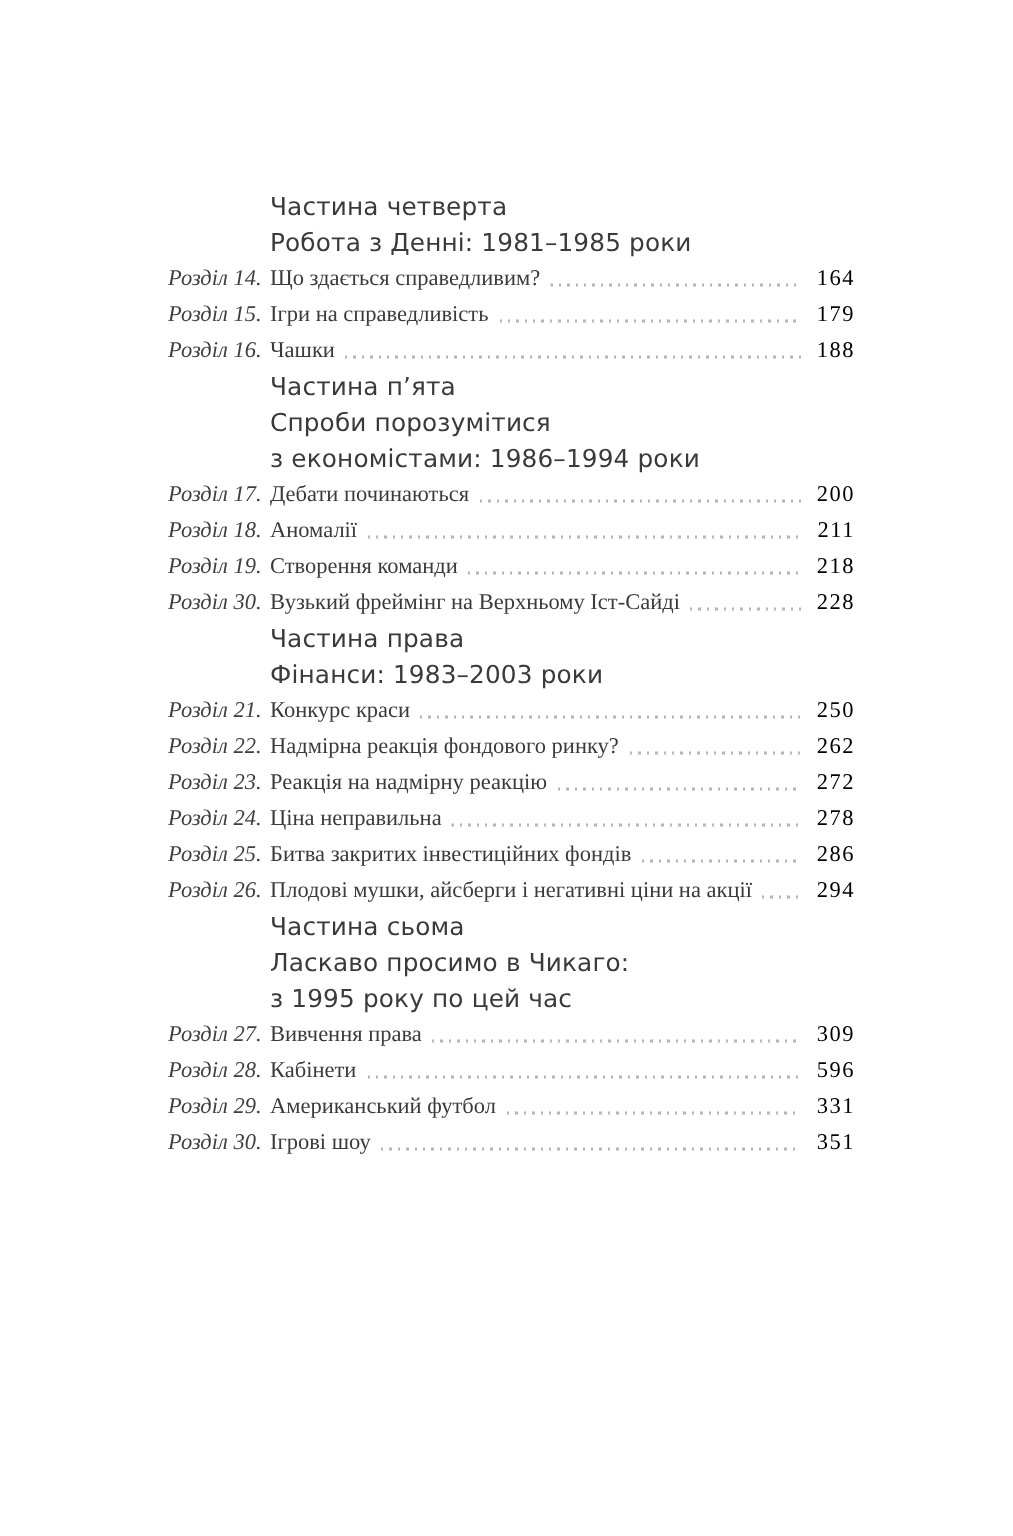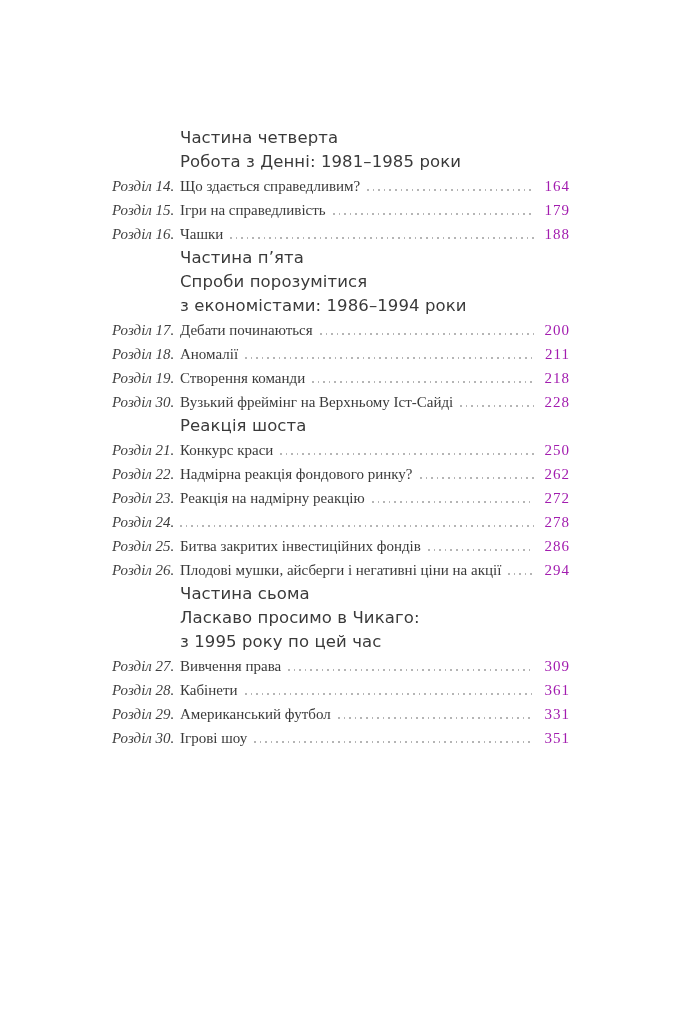--- a/index.html
+++ b/index.html
@@ -65,21 +65,21 @@
       #b5b5b5 0px, #b5b5b5 1.6px,
       transparent 1.6px, transparent 5.6px
     );
   }
   .pg {
     flex: 0 0 auto;
     min-width: 28px;
     padding-left: 8px;
     text-align: right;
     letter-spacing: 1px;
-    color: #a21caf;
+    color: #000000;
   }
 </style>
 </head>
 <body>
 
 <div class="page">
   <div class="toc">
 
     <div class="section">
       <div class="heading">
@@ -133,21 +133,22 @@
       <div class="row">
         <span class="lbl">Розділ 30.</span>
         <span class="ttl">Вузький фреймінг на Верхньому Іст-Сайді</span>
         <span class="leader"></span>
         <span class="pg">228</span>
       </div>
     </div>
 
     <div class="section">
       <div class="heading">
-        <div class="hl">Реакція шоста</div>
+        <div class="hl">Частина права</div>
+        <div class="hl">Фінанси: 1983–2003 роки</div>
       </div>
       <div class="row">
         <span class="lbl">Розділ 21.</span>
         <span class="ttl">Конкурс краси</span>
         <span class="leader"></span>
         <span class="pg">250</span>
       </div>
       <div class="row">
         <span class="lbl">Розділ 22.</span>
         <span class="ttl">Надмірна реакція фондового ринку?</span>
@@ -155,20 +156,21 @@
         <span class="pg">262</span>
       </div>
       <div class="row">
         <span class="lbl">Розділ 23.</span>
         <span class="ttl">Реакція на надмірну реакцію</span>
         <span class="leader"></span>
         <span class="pg">272</span>
       </div>
       <div class="row">
         <span class="lbl">Розділ 24.</span>
+        <span class="ttl">Ціна неправильна</span>
         <span class="leader"></span>
         <span class="pg">278</span>
       </div>
       <div class="row">
         <span class="lbl">Розділ 25.</span>
         <span class="ttl">Битва закритих інвестиційних фондів</span>
         <span class="leader"></span>
         <span class="pg">286</span>
       </div>
       <div class="row">
@@ -188,21 +190,21 @@
       <div class="row">
         <span class="lbl">Розділ 27.</span>
         <span class="ttl">Вивчення права</span>
         <span class="leader"></span>
         <span class="pg">309</span>
       </div>
       <div class="row">
         <span class="lbl">Розділ 28.</span>
         <span class="ttl">Кабінети</span>
         <span class="leader"></span>
-        <span class="pg">361</span>
+        <span class="pg">596</span>
       </div>
       <div class="row">
         <span class="lbl">Розділ 29.</span>
         <span class="ttl">Американський футбол</span>
         <span class="leader"></span>
         <span class="pg">331</span>
       </div>
       <div class="row">
         <span class="lbl">Розділ 30.</span>
         <span class="ttl">Ігрові шоу</span>

